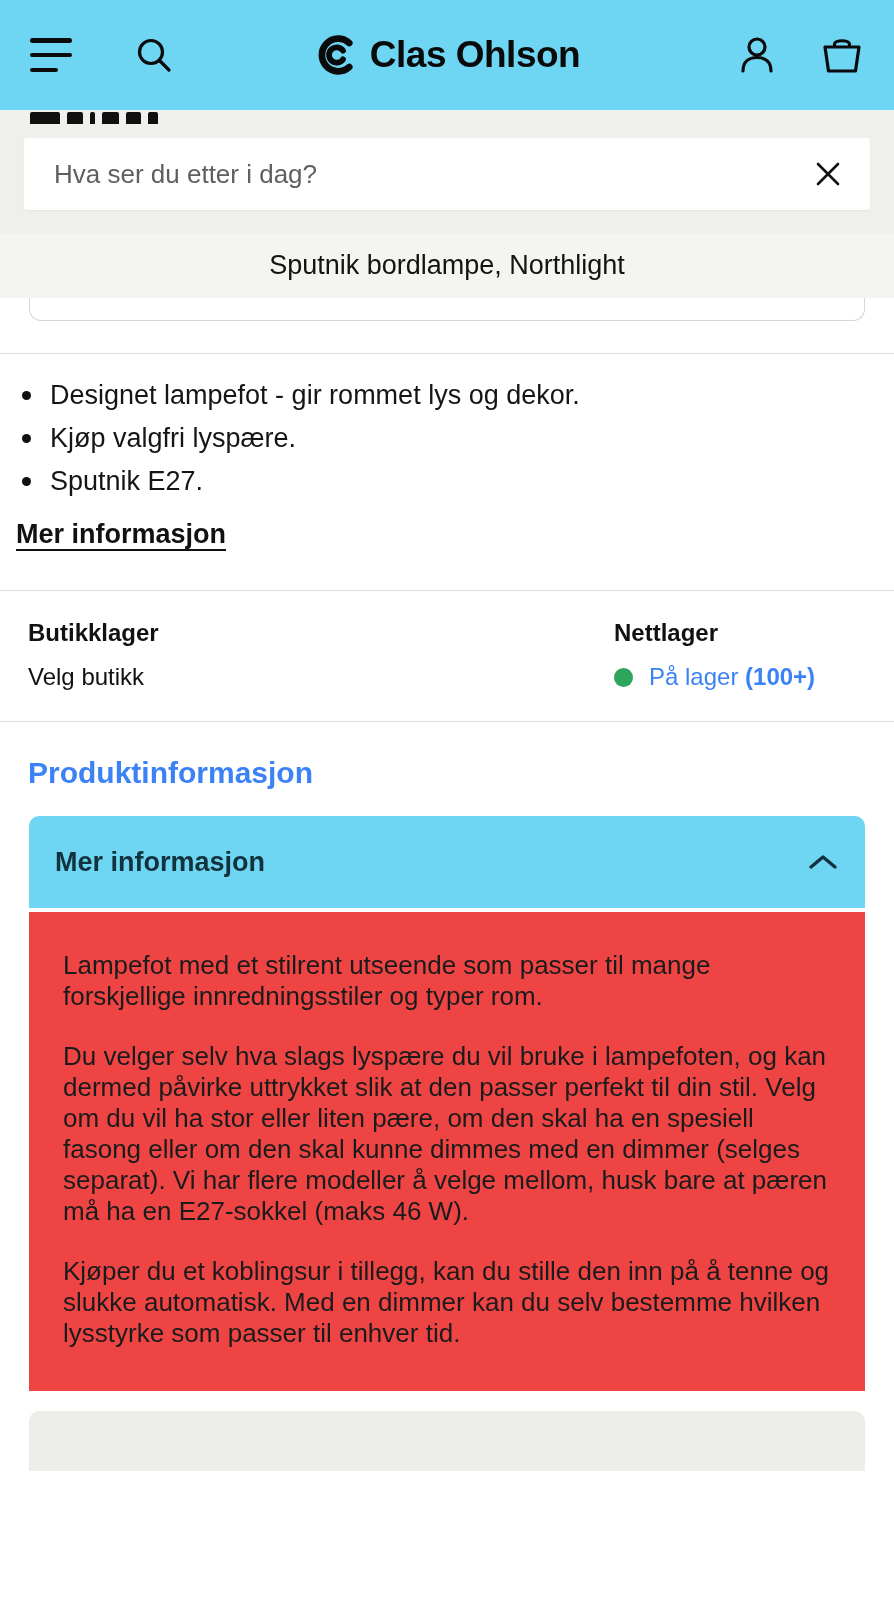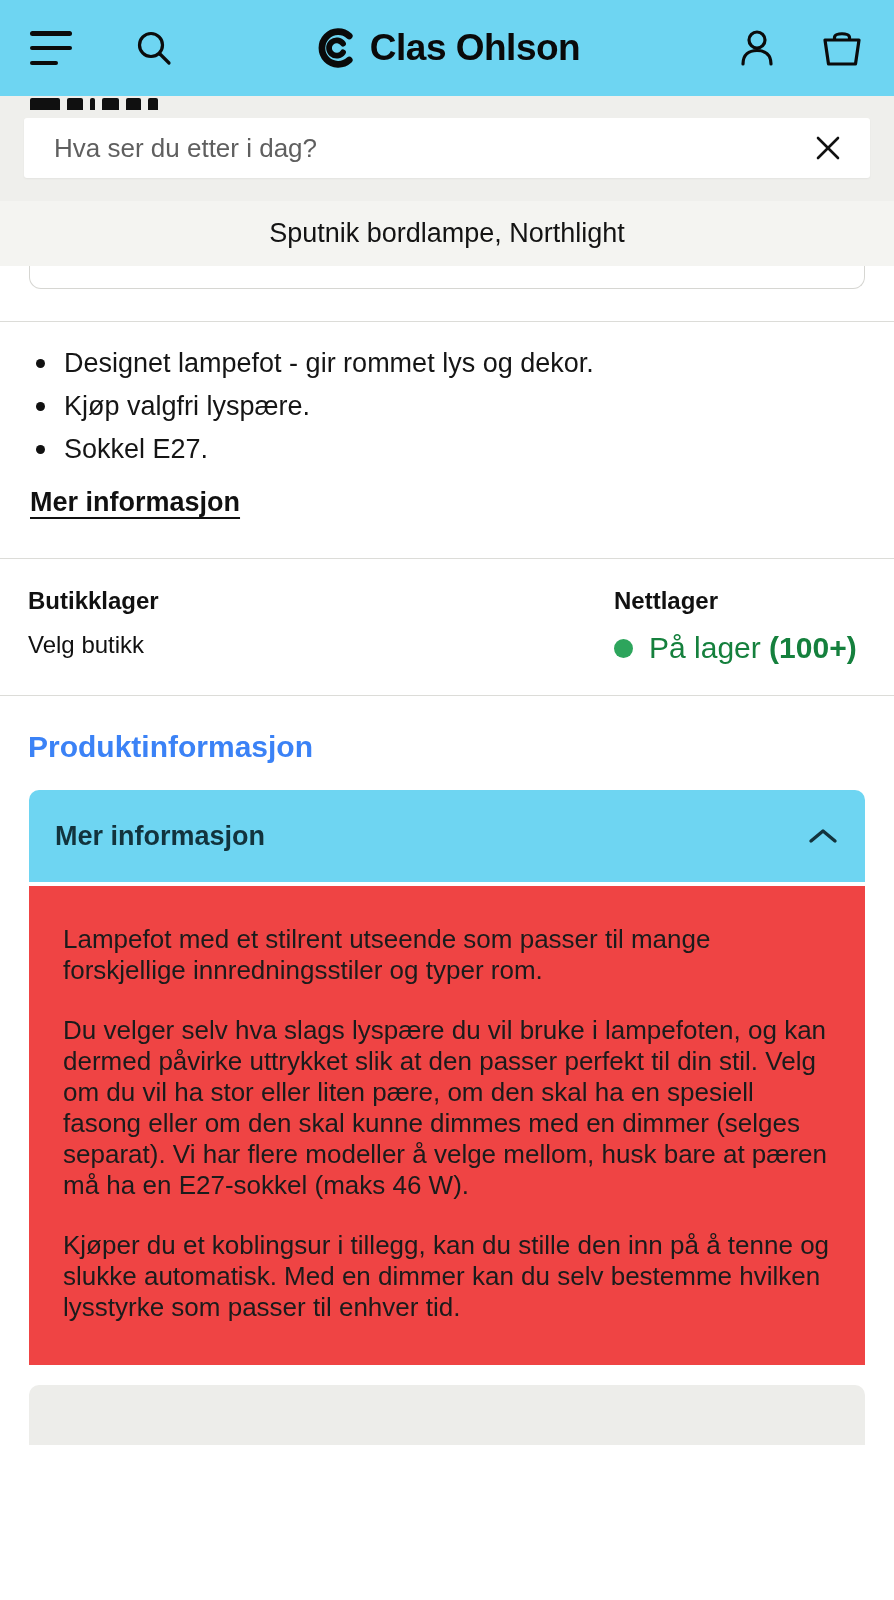--- a/index.html
+++ b/index.html
@@ -9,21 +9,21 @@
     height: 1600px;
     overflow: hidden;
     background: #ffffff;
     font-family: "Liberation Sans", "DejaVu Sans", sans-serif;
     color: #151515;
   }
 
   
   .app-header {
     position: relative;
-    height: 96px;
+    height: 110px;
     background: #6ed5f2;
     display: flex;
     align-items: center;
     padding: 8px 30px;
   }
   .icon-btn {
     background: none;
     border: none;
     padding: 0;
     cursor: pointer;
@@ -69,22 +69,22 @@
     gap: 7px;
     padding: 2px 0 0 30px;
   }
   .clipped-fragment i {
     display: block;
     height: 20px;
     background: #101010;
     border-radius: 2px;
   }
   .search-box {
-    margin: 8px 24px 0;
-    height: 60px;
+    margin: 14px 24px 0;
+    height: 72px;
     background: #ffffff;
     border-radius: 3px;
     box-shadow: 0 1px 2px rgba(0,0,0,0.05);
     display: flex;
     align-items: center;
     padding: 0 28px;
   }
   .search-box input {
     flex: 1;
     border: none;
@@ -114,21 +114,21 @@
     margin: 0 29px 32px;
     height: 23px;
     border: 1.5px solid #d6d6d2;
     border-top: none;
     border-radius: 0 0 12px 12px;
   }
 
   .divider { border: none; border-top: 1px solid #dcdcd8; margin: 0; }
 
   
-  .usp-section { padding: 20px 30px 40px; }
+  .usp-section { padding: 20px 16px 40px; }
   .usp-list { list-style: none; margin: 0; padding: 0; }
   .usp-list li {
     position: relative;
     padding-left: 34px;
     font-size: 27px;
     line-height: 43px;
     color: #151515;
   }
   .usp-list li::before {
     content: "";
@@ -159,21 +159,21 @@
     padding: 24px 28px 30px;
   }
   .stock-col h3 { margin: 4px 0 16px; font-size: 24px; font-weight: 700; color: #111; }
   .store-link {
     font-size: 24px;
     color: #111;
     text-underline-offset: 6px;
     cursor: pointer;
   }
   .online-col { width: 252px; }
-  .status-row { display: flex; align-items: center; gap: 16px; font-size: 30px; color: #15803d; white-space: nowrap; }
+  .status-row { display: flex; align-items: center; gap: 16px; font-size: 24px; color: #3b82f6; white-space: nowrap; }
   .status-dot { width: 19px; height: 19px; border-radius: 50%; flex: none; }
   .status-count { font-weight: 700; }
 
   
   .pi-heading { margin: 34px 28px 26px; font-size: 30px; font-weight: 700; color: #3b82f6; }
   .accordion { margin: 0 29px; }
   .accordion-header {
     width: 100%;
     background: #6ed5f2;
     border: none;
@@ -274,21 +274,21 @@
 </div>
 
 <div class="carousel-remnant"></div>
 
 <hr class="divider">
 
 <section class="usp-section">
   <ul class="usp-list">
     <li>Designet lampefot - gir rommet lys og dekor.</li>
     <li>Kjøp valgfri lyspære.</li>
-    <li>Sokkel E27.</li>
+    <li>Sputnik E27.</li>
   </ul>
   <a class="more-info-link">Mer informasjon</a>
 </section>
 
 <hr class="divider">
 
 <section class="stock-section">
   <div class="stock-col">
     <h3>Butikklager</h3>
     <a class="store-link">Velg butikk</a>

